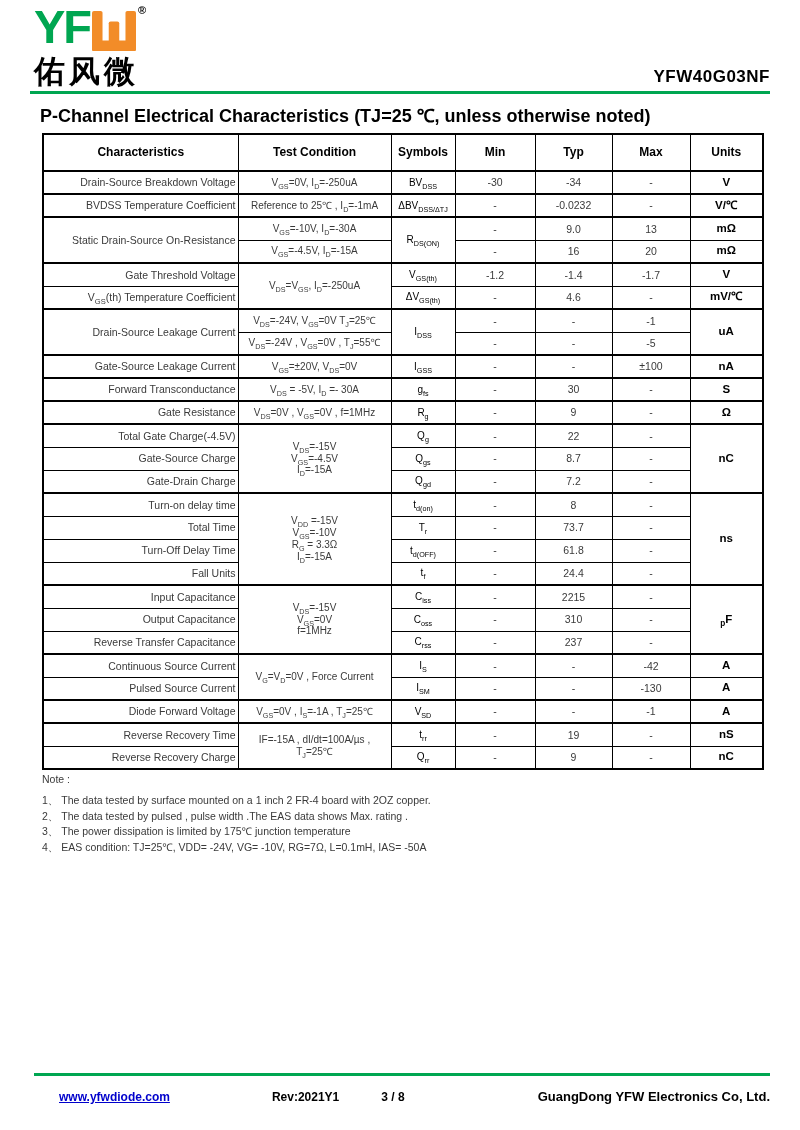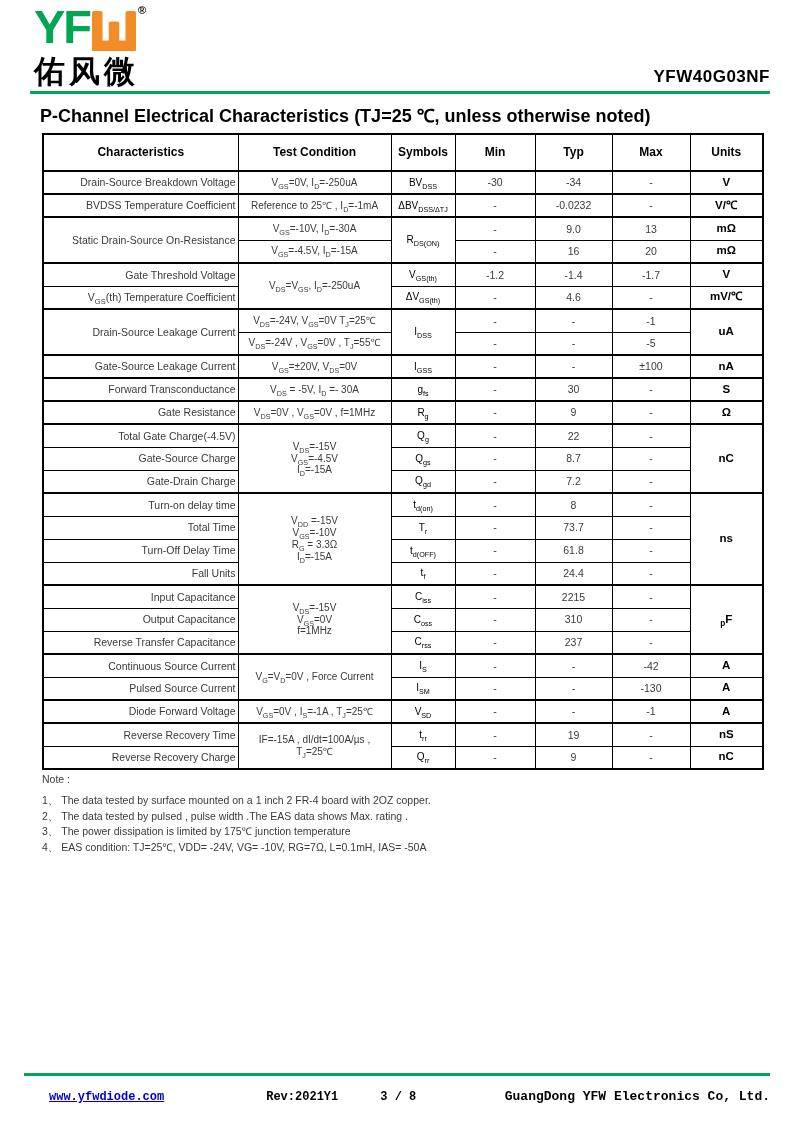--- a/index.html
+++ b/index.html
@@ -54,21 +54,21 @@
   .spec td.unit { font-weight: bold; font-size: 11.5px; }
   .spec tr.sec td { border-top-width: 2px; }
   .spec sub { font-size: 0.72em; line-height: 0; }
 
   
   .notes { margin: 3px 0 0 12px; font-size: 10.5px; color: #3a3a3a; }
   .notes .note-label { margin-bottom: 8px; }
   .notes .note-item { line-height: 15.5px; }
 
   
-  .footer { position: absolute; left: 24px; right: 30px; bottom: 26px; font-family: Liberation Mono, monospace; }
+  .footer { position: absolute; left: 34px; right: 30px; bottom: 26px; }
   .footer-row { display: flex; align-items: baseline; margin-top: 13px; }
   .footer-link {
     font-size: 12px; font-weight: bold; color: #0000CC;
     text-decoration: underline; margin-left: 25px; cursor: pointer;
   }
   .footer-rev { font-size: 12px; font-weight: bold; margin-left: 102px; }
   .footer-page { font-size: 12px; font-weight: bold; margin-left: 42px; }
   .footer-company { font-size: 13px; font-weight: bold; margin-left: auto; }
 </style>
 </head>

